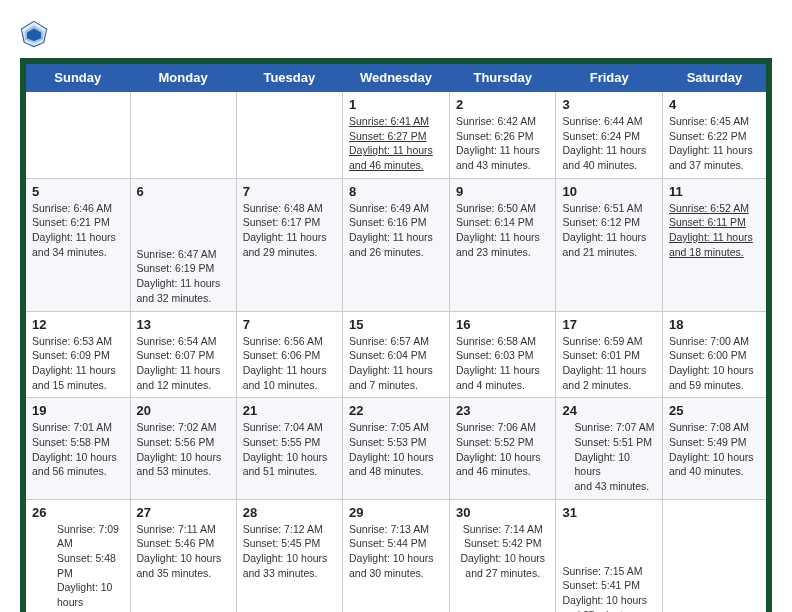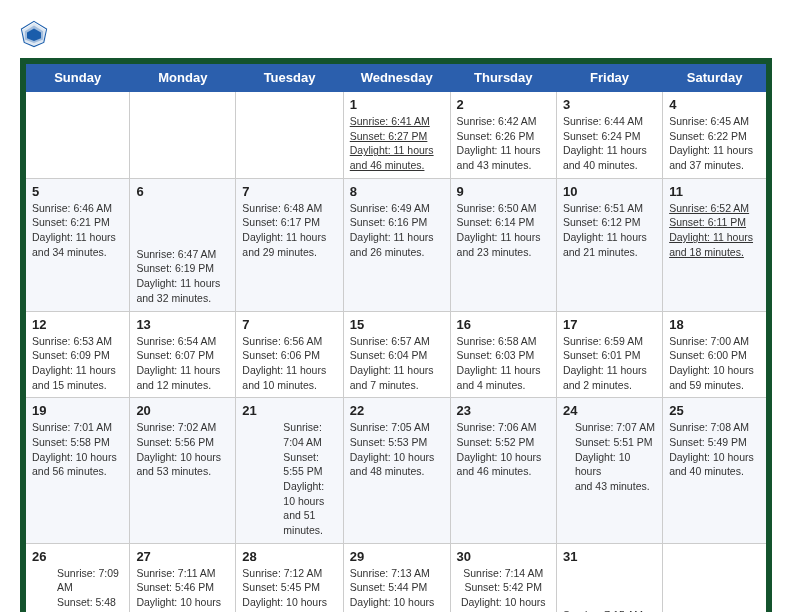--- a/index.html
+++ b/index.html
@@ -270,21 +270,21 @@
         </td>
         <td>
           <div class="day-number">20</div>
           <div class="day-info" style="white-space: pre-line;">Sunrise: 7:02 AM
 Sunset: 5:56 PM
 Daylight: 10 hours
 and 53 minutes.</div>
         </td>
         <td>
           <div class="day-number">21</div>
-          <div class="day-info" style="white-space: pre-line; margin-left: 41px;">Sunrise: 7:04 AM
+          <div class="day-info" style="white-space: pre-line;">Sunrise: 7:04 AM
 Sunset: 5:55 PM
 Daylight: 10 hours
 and 51 minutes.</div>
         </td>
         <td>
           <div class="day-number">22</div>
           <div class="day-info" style="white-space: pre-line;">Sunrise: 7:05 AM
 Sunset: 5:53 PM
 Daylight: 10 hours
 and 48 minutes.</div>

